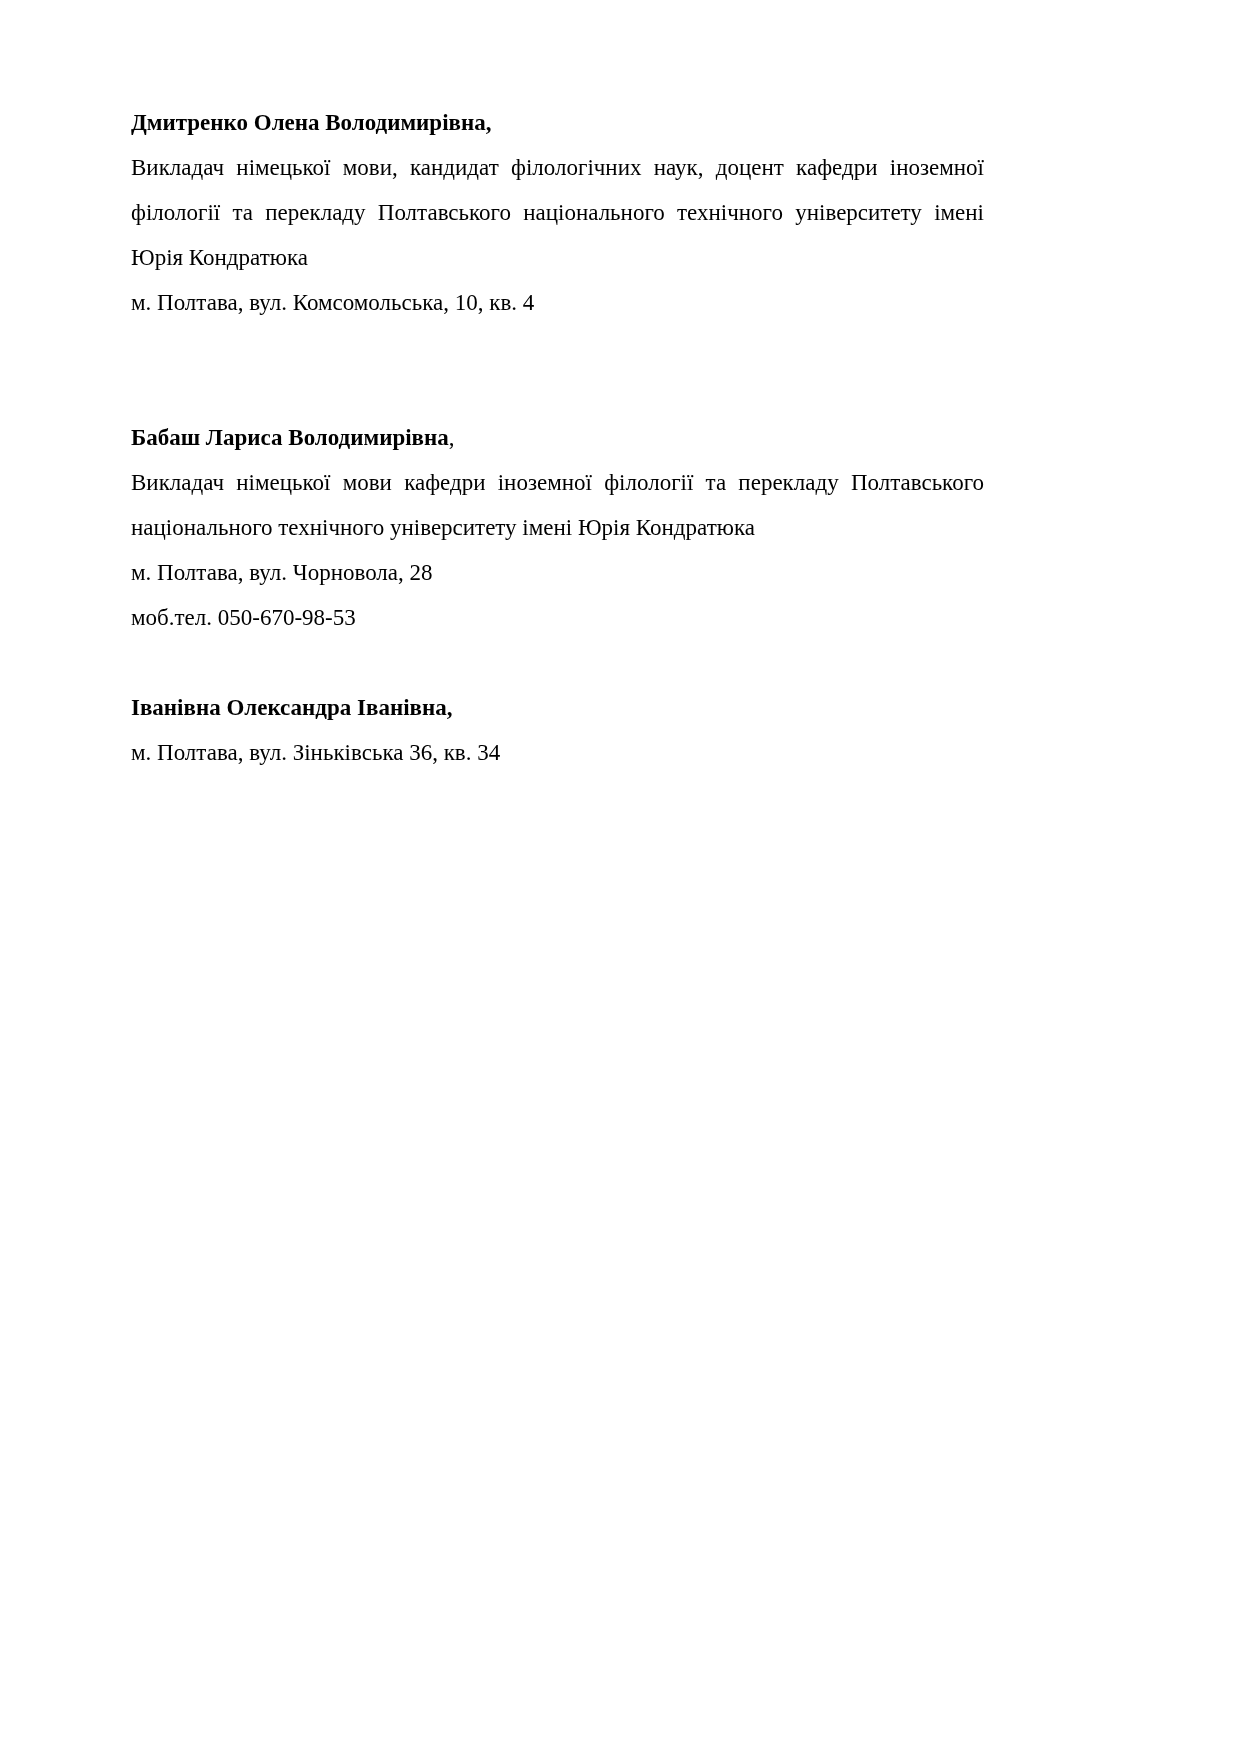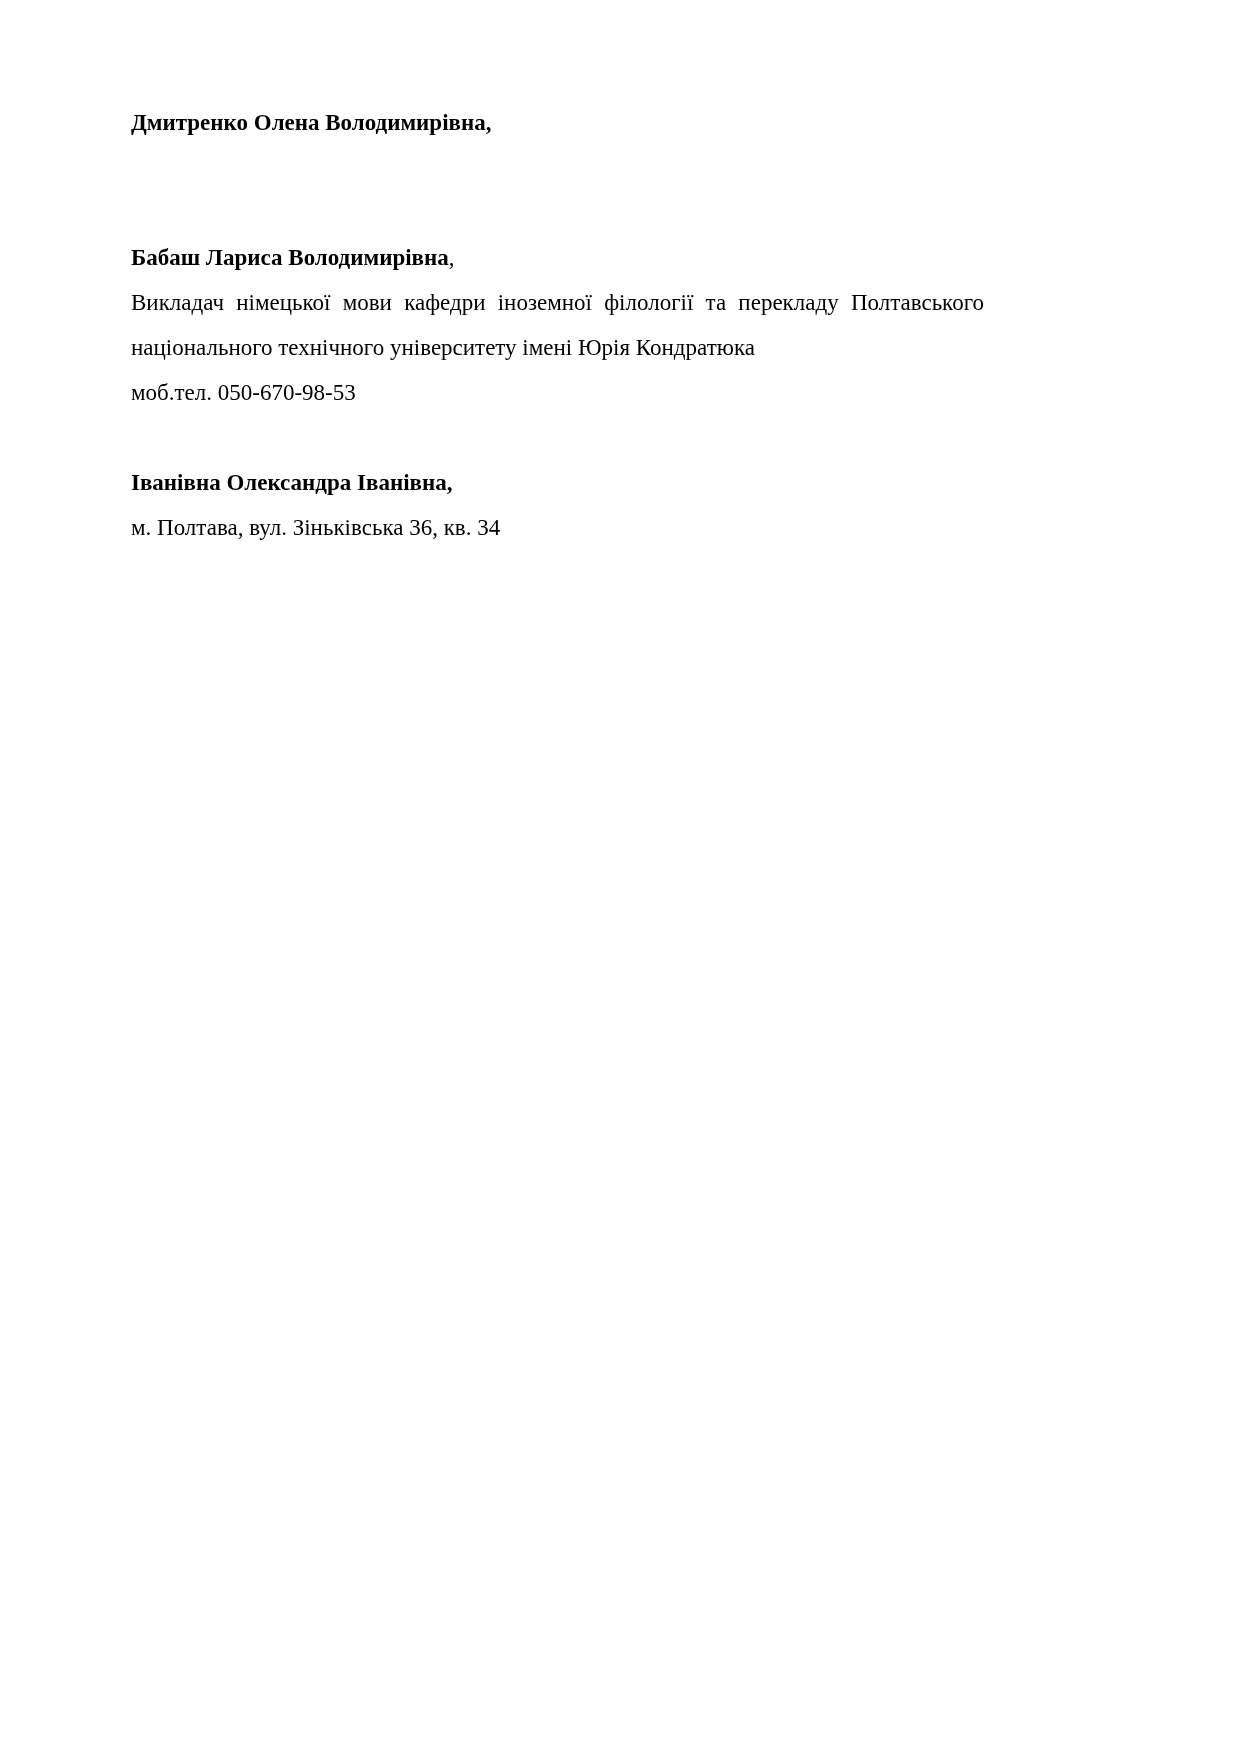--- a/index.html
+++ b/index.html
@@ -46,25 +46,28 @@
     margin-top: 45px;
   }
 </style>
 </head>
 <body>
 
 <div class="page">
 
   <section class="entry">
     <p class="name-line"><strong>Дмитренко Олена Володимирівна,</strong><span class="name-suffix"></span></p>
+    <p class="desc">Викладач німецької мови,  кандидат філологічних наук, доцент кафедри іноземної філології та перекладу Полтавського національного технічного університету імені Юрія Кондратюка</p>
+    <p class="addr">м. Полтава, вул. Комсомольська, 10, кв. 4</p>
   </section>
 
   <section class="entry entry-gap-large">
     <p class="name-line"><strong>Бабаш Лариса Володимирівна</strong><span class="name-suffix">,</span></p>
     <p class="desc">Викладач німецької мови  кафедри іноземної філології та перекладу Полтавського національного технічного університету імені Юрія Кондратюка</p>
+    <p class="addr">м. Полтава, вул. Чорновола, 28</p>
     <p class="phone">моб.тел. 050-670-98-53</p>
   </section>
 
   <section class="entry entry-gap-small">
     <p class="name-line"><strong>Іванівна Олександра Іванівна,</strong><span class="name-suffix"></span></p>
     <p class="addr">м. Полтава, вул. Зіньківська 36, кв. 34</p>
   </section>
 
 </div>
 

